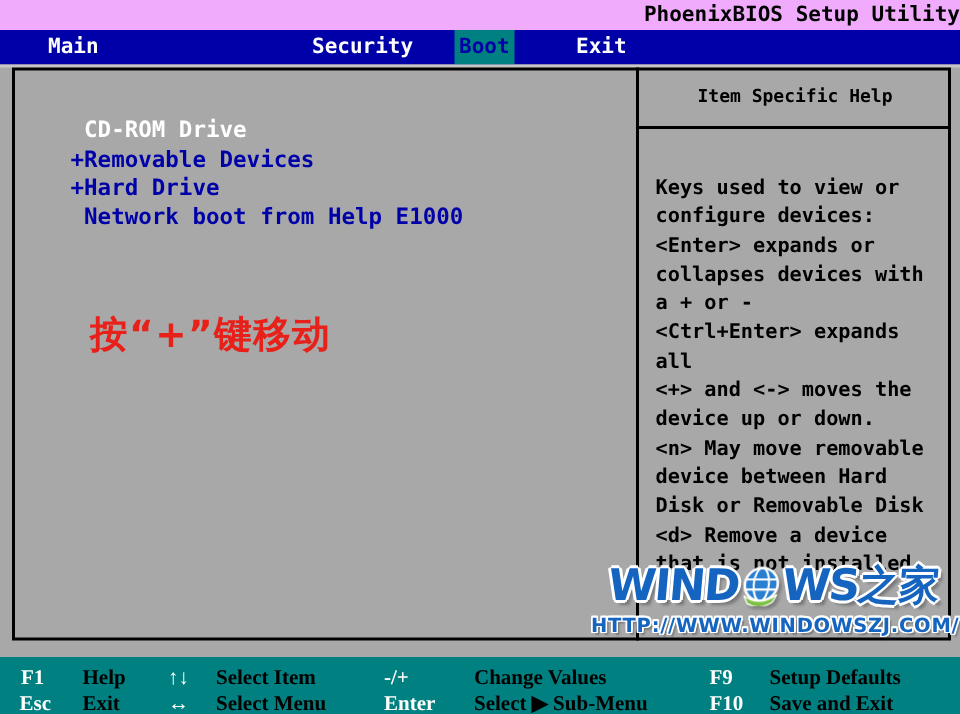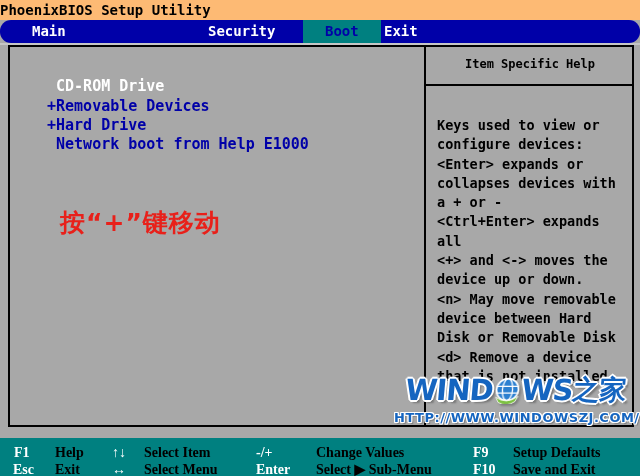--- a/index.html
+++ b/index.html
@@ -1,26 +1,26 @@
 <!DOCTYPE html>
 <html><head>
 <meta charset="utf-8">
 <style>
   html,body{margin:0;padding:0;}
   .screen{position:relative;width:640px;height:476px;overflow:hidden;
           background:#a8a8a8;font-family:"DejaVu Sans Mono","Liberation Mono",monospace;
           -webkit-font-smoothing:none;}
   
-  .titlebar{position:absolute;left:0;top:0;width:640px;height:20px;background:#fdba74;
-            color:#000;font-weight:bold;font-size:14px;text-align:left;line-height:20px;}
+  .titlebar{position:absolute;left:0;top:0;width:640px;height:20px;background:#f0abfc;
+            color:#000;font-weight:bold;font-size:14px;text-align:right;line-height:20px;}
   
-  .menubar{position:absolute;left:0;top:20px;width:640px;height:23px;background:#0000a8;border-radius:11px;}
+  .menubar{position:absolute;left:0;top:20px;width:640px;height:23px;background:#0000a8;}
   .menu-item{position:absolute;top:0;height:23px;line-height:23px;color:#fff;
              font-weight:bold;font-size:14px;cursor:default;}
-  .menu-item.selected{background:#008080;color:#0000a8;padding:0 22px;}
+  .menu-item.selected{background:#008080;color:#0000a8;padding:0 3px;}
   .menu-sep{position:absolute;left:0;top:43px;width:640px;height:2px;background:#c6c6c6;}
   
   .main-border{position:absolute;left:8px;top:45px;width:626px;height:382px;
                border:2px solid #000;box-sizing:border-box;}
   .divider{position:absolute;left:424px;top:45px;width:2px;height:382px;background:#000;}
   
   .boot-item{position:absolute;left:47px;white-space:pre;font-weight:bold;font-size:15px;
              color:#0000a8;line-height:17px;}
   .boot-item.selected{color:#ffffff;}
   .annotation{position:absolute;left:60px;top:206px;color:#e8201a;font-weight:bold;

